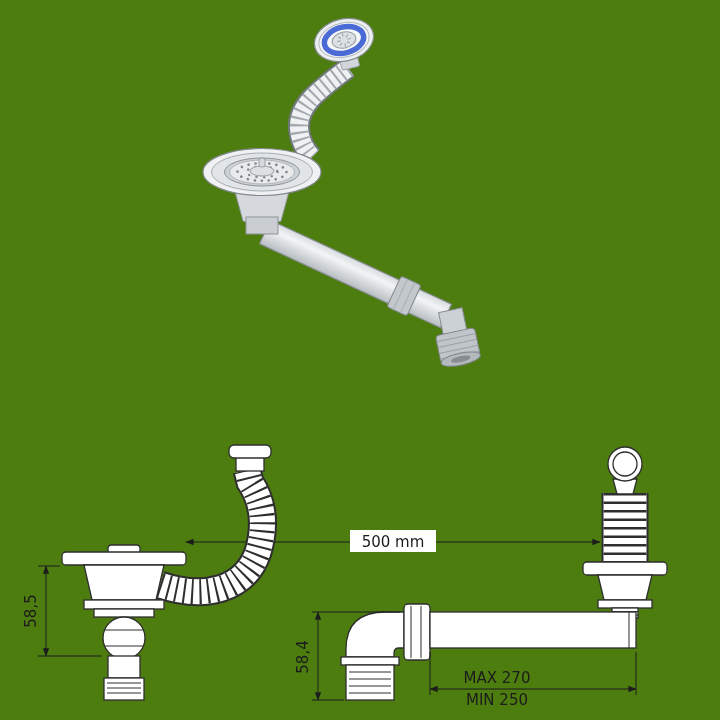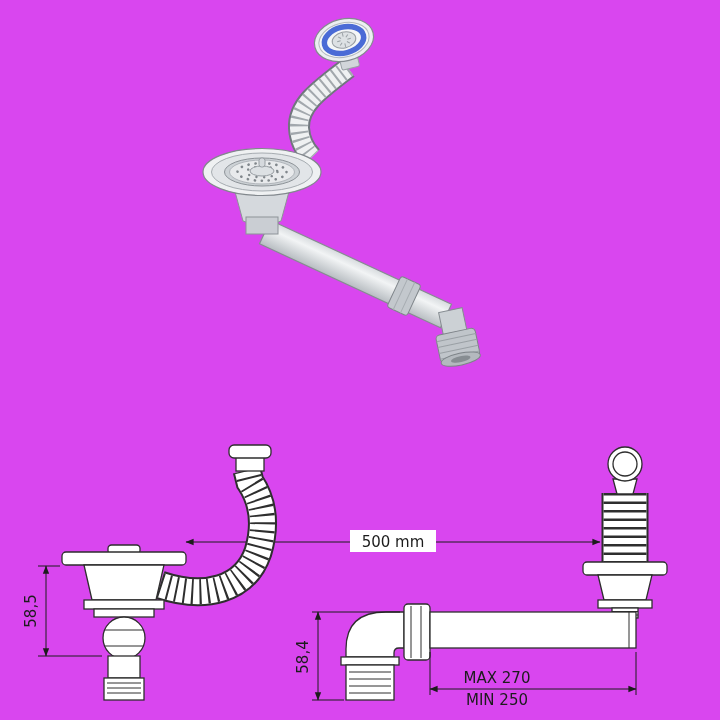--- a/index.html
+++ b/index.html
@@ -1,19 +1,19 @@
 <!DOCTYPE html>
 <html><head>
 <meta charset="utf-8">
 <style>
   html,body{margin:0;padding:0;background:#ffffff;}
   .stage{
     position:relative;
     width:720px;height:720px;
-    background:#d946ef;
+    background:#4d7c0f;
     font-family:"DejaVu Sans",sans-serif;
     overflow:hidden;
   }
   svg{display:block;}
   .dim-text{
     font-family:"DejaVu Sans",sans-serif;
     font-size:15px;
     fill:#1c1c1c;
   }
   .dim-line{stroke:#1c1c1c;stroke-width:1;fill:none;}

